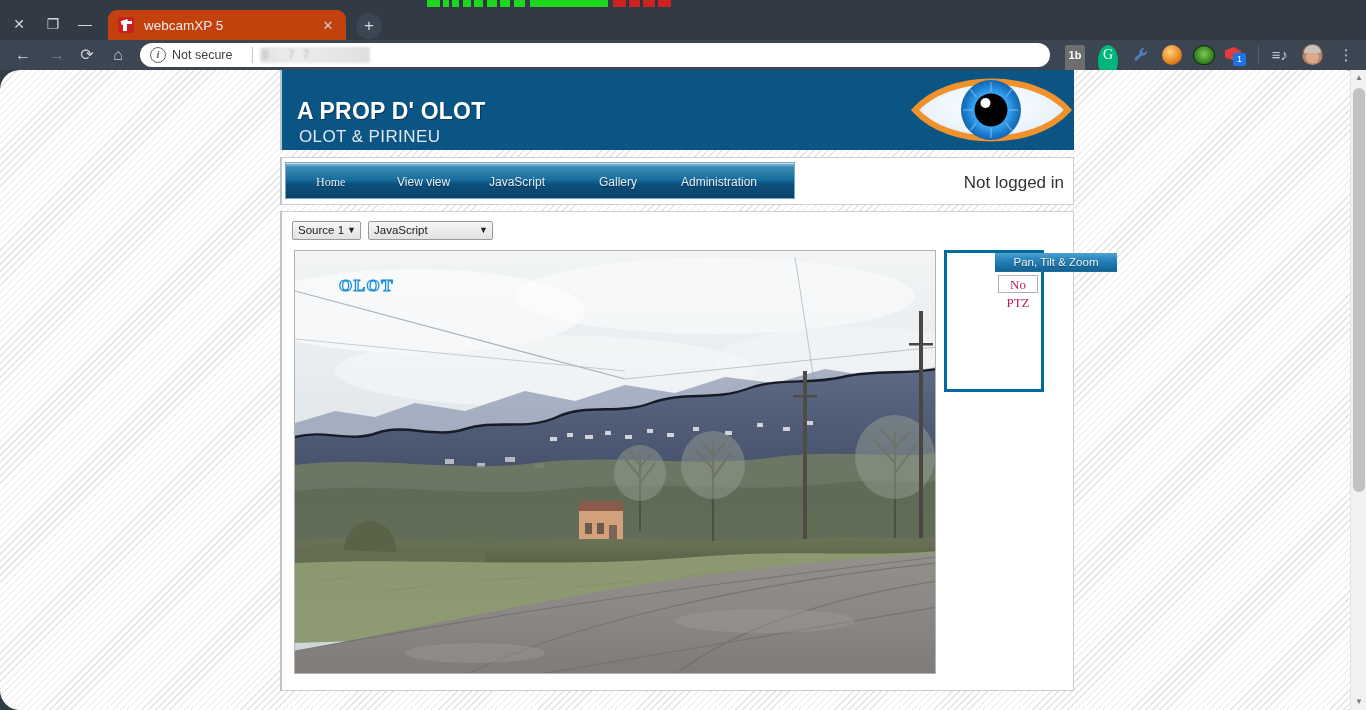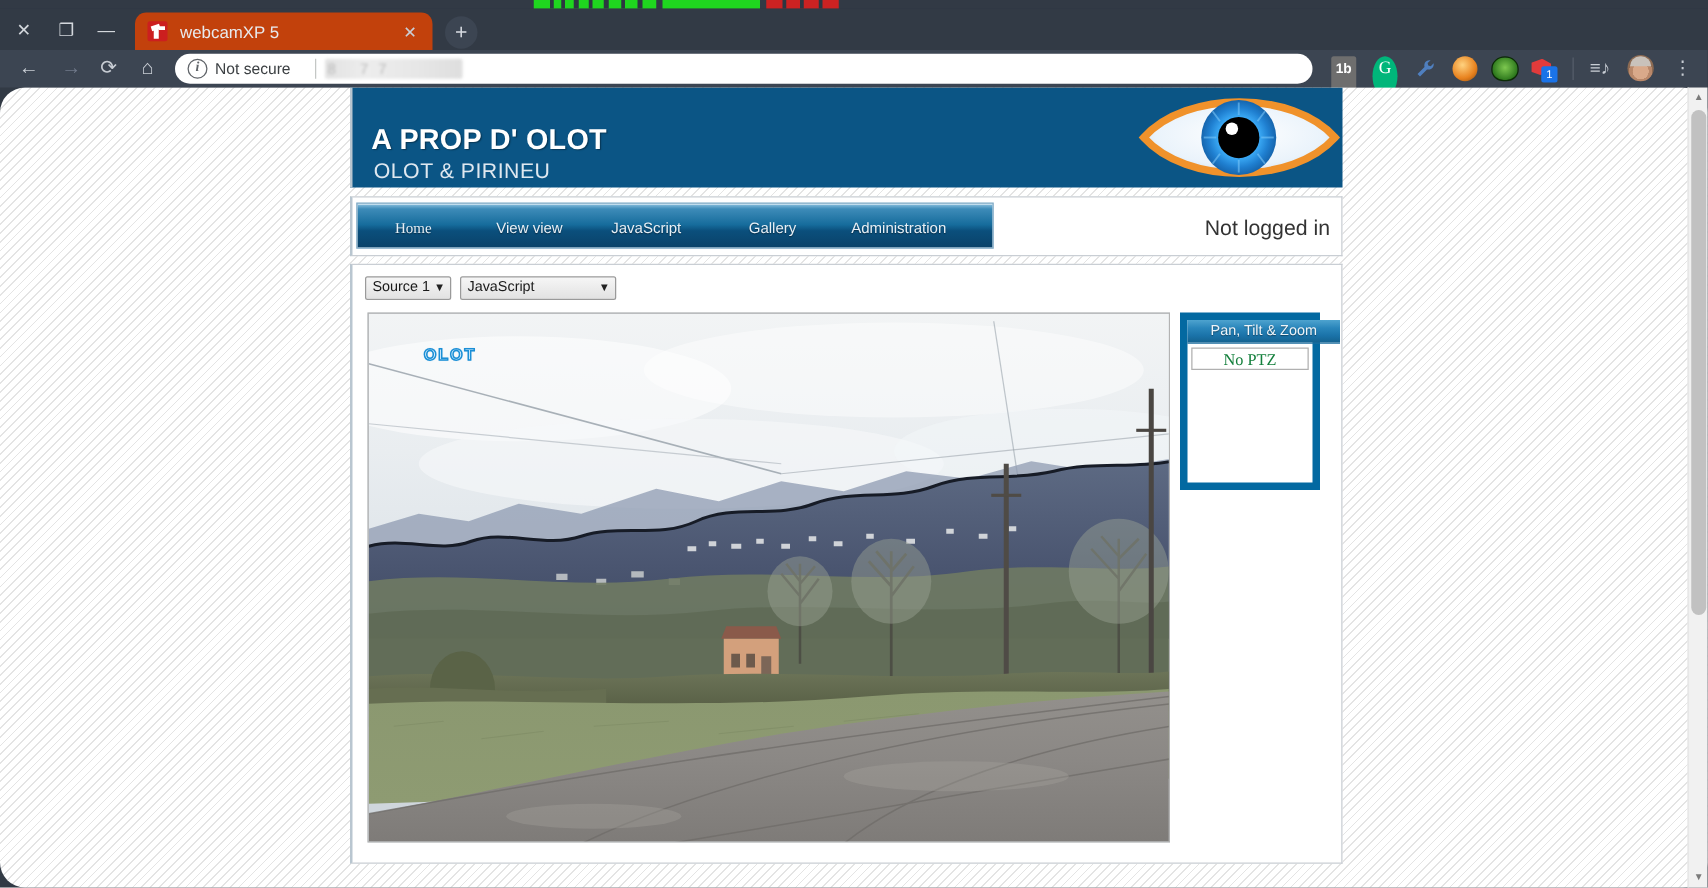--- a/index.html
+++ b/index.html
@@ -224,40 +224,40 @@
       linear-gradient(180deg,#4ea3cf 0%, #2a86bb 30%, #1a72a8 60%, #14628f 100%);
     border: 1px solid #1d6d9e;
   }
   #liveview-frame {
     position: relative; width: 642px; height: 424px; margin-top: 2px;
     border: 1px solid #b3b3b3; overflow: hidden; background: #cfd6dc;
   }
   #cam-img { position: absolute; inset: 0; }
   #cam-overlay-text {
     position: absolute; left: 44px; top: 25px;
-    font-size: 13px; font-weight: bold; letter-spacing: 1.5px;
-    font-family: Liberation Sans, sans-serif;
+    font-size: 17px; font-weight: bold; letter-spacing: 1.5px;
+    font-family: Liberation Serif, serif;
     color: #e8f6ff;
     -webkit-text-stroke: 1.2px #1b8fd6;
     text-shadow: 0 0 1px #1b8fd6;
   }
 
   
-  #ptz-panel { position: absolute; left: 662px; top: 38px; width: 112px; height: 142px;
-               border: 6px solid #0369a1; background: #ffffff; }
+  #ptz-panel { position: absolute; left: 662px; top: 38px; width: 100px; height: 142px;
+               border: 3px solid #0369a1; background: #ffffff; padding-left: 48px; }
   #ptz-header {
     width: 122px; height: 19px; line-height: 19px; text-align: center;
     font-size: 11.5px; color: #eef5fa; text-shadow: 0 1px 1px rgba(0,0,0,.45);
     background: linear-gradient(180deg,#4ea3cf 0%, #2a86bb 35%, #1a72a8 70%, #14628f 100%);
     border-bottom: 1px solid #1d6d9e;
   }
   #ptz-noptz {
     margin: 3px 3px 0 3px; height: 18px; line-height: 18px; text-align: center;
     border: 1px solid #b0b0b0; background: #ffffff;
-    font-family: "Liberation Serif", serif; font-size: 13px; color: #15803d;
+    font-family: "Liberation Serif", serif; font-size: 13px; color: #be185d;
   }
 
   
   #scrollbar {
     position: absolute; right: 0; top: 70px; width: 16px; height: 640px;
     background: #f1f1f1; border-left: 1px solid #e4e4e4;
   }
   #sb-up, #sb-down {
     position: absolute; left: 0; width: 16px; height: 16px;
     color: #7b7b7b; font-size: 8px; text-align: center; line-height: 16px;

